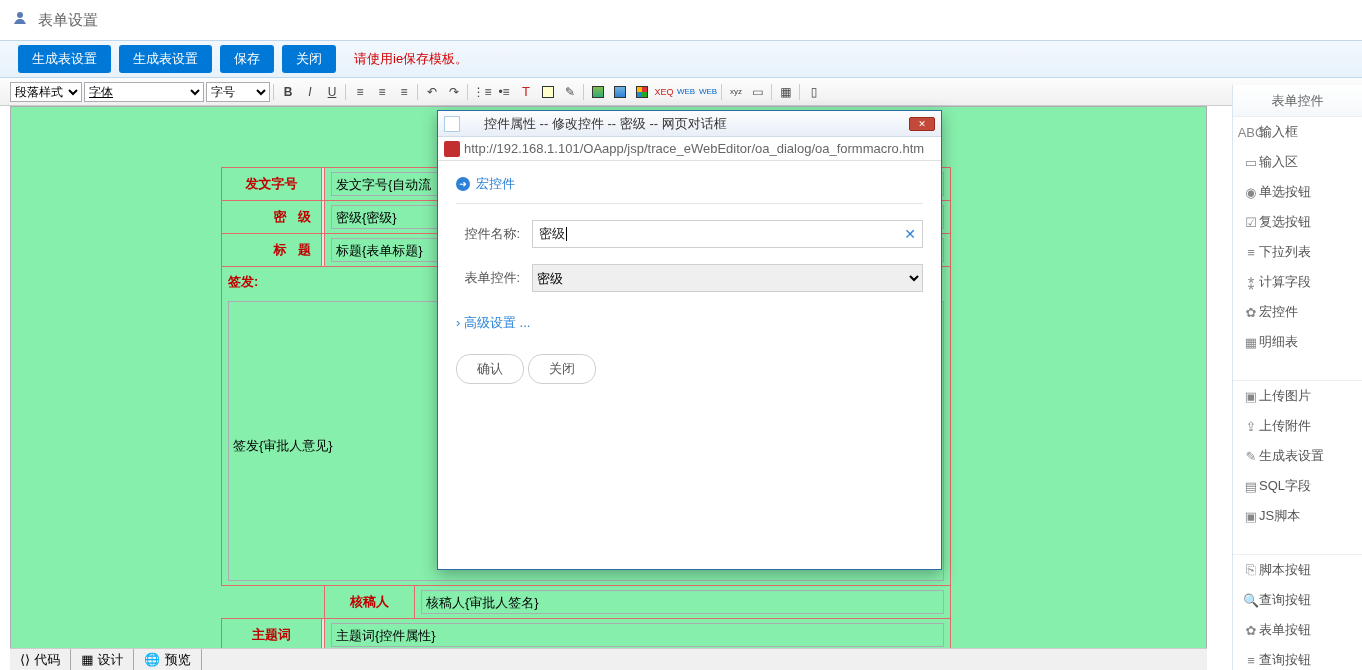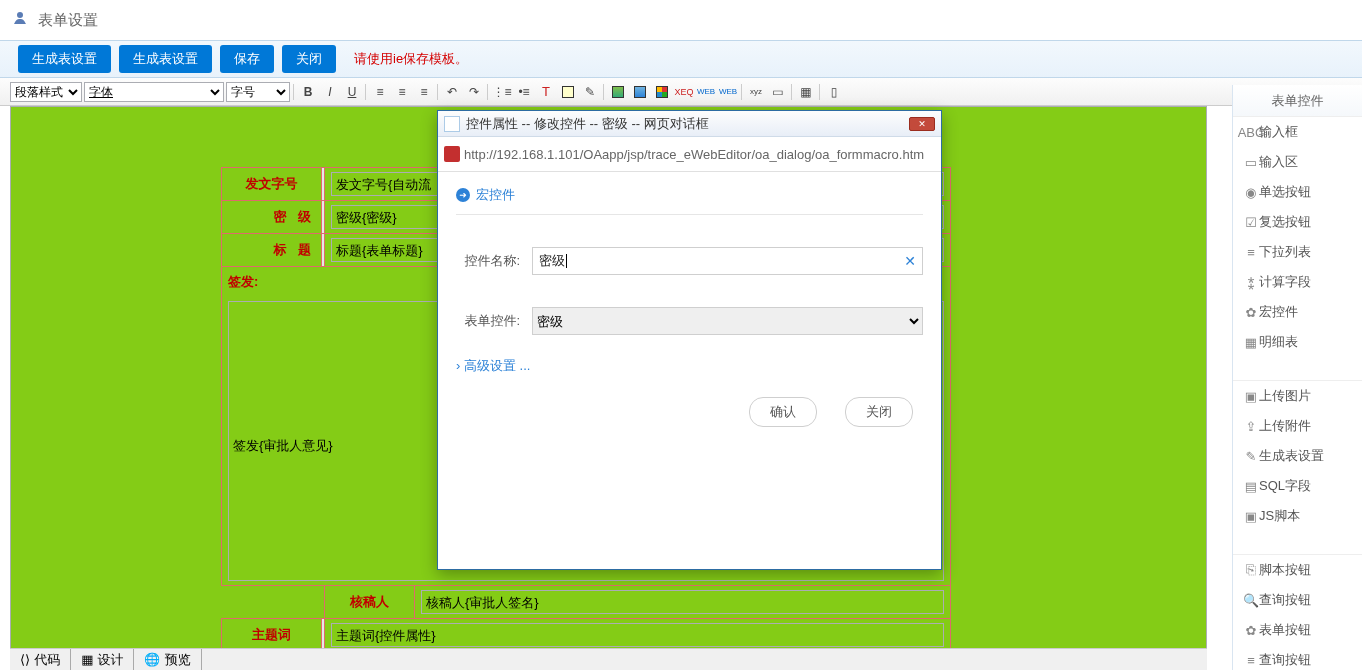--- a/index.html
+++ b/index.html
@@ -8,26 +8,26 @@
 .header { height: 40px; display: flex; align-items: center; padding: 0 10px; background: #fff; }
 .header-icon { width: 20px; height: 20px; margin-right: 8px; }
 .header-title { color: #666; font-size: 15px; }
 
 .toolbar-main { height: 38px; background: linear-gradient(#f2f8fd, #e8f2fb); border-top: 1px solid #c0d7ea; border-bottom: 1px solid #c0d7ea; display: flex; align-items: center; padding: 0 18px; gap: 8px; }
 .btn-primary { background: #0078d7; color: #fff; border: none; padding: 5px 14px; border-radius: 3px; cursor: pointer; font-size: 13px; }
 .warn-text { color: #d40000; margin-left: 10px; }
 
 .toolbar-editor { height: 28px; background: linear-gradient(#fdfdfd, #f0f0f0); border-bottom: 1px solid #ccc; display: flex; align-items: center; padding: 2px 10px; gap: 2px; }
 .toolbar-editor select { border: 1px solid #abadb3; height: 20px; font-size: 12px; background: #fff; }
-.tb-sel1 { width: 72px; } .tb-sel2 { width: 140px; text-decoration: underline; } .tb-sel3 { width: 64px; }
+.tb-sel1 { width: 72px; } .tb-sel2 { width: 120px; text-decoration: underline; } .tb-sel3 { width: 64px; }
 .tb-sep { width: 4px; height: 16px; background-image: linear-gradient(90deg, transparent 1px, #ccc 1px, #ccc 2px, transparent 2px); }
 .tb-btn { width: 20px; height: 18px; display: inline-flex; align-items: center; justify-content: center; cursor: pointer; font-size: 12px; color: #444; border: 1px solid transparent; }
 .colorsq { width: 12px; height: 12px; border: 1px solid #333; display: inline-block; }
 
-.editor-body { position: absolute; top: 106px; left: 10px; right: 155px; bottom: 20px; border: 1px solid #abadb3; background: #84cc16; overflow: auto; }
+.editor-body { position: absolute; top: 106px; left: 10px; right: 155px; bottom: 20px; border: 1px solid #abadb3; background: #86efac; overflow: auto; }
 .editor-inner { padding: 60px 210px 30px 210px; }
 
 .form-table { border-collapse: collapse; width: 730px; }
 .form-table td { border: 1px solid #df6b6b; padding: 4px 6px; font-size: 13px; vertical-align: middle; height: 30px; }
 .form-table .lbl { color: #c00000; font-weight: bold; text-align: right; width: 100px; letter-spacing: 4px; }
 .form-table .lbl-noletterspace { color: #c00000; font-weight: bold; text-align: center; width: 100px; }
 .field-box { border: 1px solid #abadb3; padding: 4px; display: block; height: 24px; line-height: 16px; font-size: 13px; }
 .field-box-large { border: 1px solid #abadb3; padding: 4px; display: block; height: 280px; font-size: 13px; line-height: 280px; }
 .signoff-row td { color: #c00000; font-weight: bold; padding: 4px 6px; }
 .sp-handle { width: 3px; background: #e8e8e8; border-left: 1px solid #aaa; border-right: 1px solid #aaa; padding: 0 !important; }
@@ -35,35 +35,35 @@
 .bottom-tabs { position: absolute; bottom: 0; left: 10px; right: 155px; height: 22px; display: flex; background: #f0f0f0; border-top: 1px solid #ccc; }
 .bottom-tab { padding: 2px 10px; border-right: 1px solid #aaa; font-size: 12px; display: flex; align-items: center; gap: 4px; cursor: pointer; }
 
 .side-panel { position: absolute; top: 85px; right: 0; width: 130px; bottom: 0; border-left: 1px solid #d9e5f1; background: #fff; overflow-y: auto; }
 .side-title { height: 32px; line-height: 32px; text-align: center; color: #666; border-bottom: 1px solid #eee; background: linear-gradient(#fff, #f5f8fb); }
 .side-item { height: 30px; display: flex; align-items: center; padding: 0 10px; gap: 0; cursor: pointer; color: #555; }
 .side-icon { width: 16px; height: 16px; display: inline-flex; align-items: center; justify-content: center; color: #888; font-size: 13px; }
 .side-divider { height: 24px; border-bottom: 1px solid #eee; }
 
 .dialog { position: absolute; top: 110px; left: 437px; width: 505px; height: 460px; background: #fff; border: 1px solid #2d6ca2; box-shadow: 0 5px 15px rgba(0,0,0,0.3); }
-.dialog-titlebar { height: 26px; background: linear-gradient(#fdfdfd, #e8eef7); border-bottom: 1px solid #cfdbe8; display: flex; align-items: center; padding: 0 6px; font-size: 12px; color: #333; }
+.dialog-titlebar { height: 26px; background: linear-gradient(#fdfdfd, #e8eef7); border-bottom: 1px solid #cfdbe8; display: flex; align-items: center; padding: 0 6px; font-size: 12px; color: #333; gap: 18px; }
 .dialog-titlebar .win-icon { width: 16px; height: 16px; margin-right: 6px; background: #fff; border: 1px solid #accbe7; }
 .dialog-close { margin-left: auto; width: 26px; height: 14px; background: #c34a3b; border: 1px solid #9a2c1e; color: #fff; display: flex; align-items: center; justify-content: center; font-size: 9px; border-radius: 2px; cursor: pointer; }
-.dialog-url { height: 35px; display: flex; align-items: center; padding: 0 6px; border-bottom: 1px solid #e0e0e0; gap: 4px; font-size: 12px; color: #666; }
+.dialog-url { height: 24px; display: flex; align-items: center; padding: 0 6px; border-bottom: 1px solid #e0e0e0; gap: 4px; font-size: 12px; color: #666; }
 .url-icon { width: 16px; height: 16px; background: #c32f2f; border-radius: 2px; display: inline-block; }
 .dialog-body { padding: 14px 18px; }
 .dialog-section-head { color: #2d82d7; font-size: 14px; display: flex; align-items: center; gap: 6px; border-bottom: 1px solid #e6e6e6; padding-bottom: 10px; }
 .arrow-circ { width: 14px; height: 14px; border-radius: 50%; background: #2d82d7; color: #fff; display: inline-flex; align-items: center; justify-content: center; font-size: 9px; }
-.dialog-row { display: flex; align-items: center; gap: 12px; margin-top: 32px; }
+.dialog-row { display: flex; align-items: center; gap: 12px; margin-top: 16px; }
 .dialog-row label { width: 64px; color: #555; text-align: right; }
 .input-wrap { flex: 1; height: 28px; border: 1px solid #cfcfcf; display: flex; align-items: center; padding: 0 6px; color: #222; }
 .input-wrap .clear-x { margin-left: auto; color: #2d82d7; cursor: pointer; font-size: 14px; }
 .dialog-select { flex: 1; height: 28px; border: 1px solid #cfcfcf; }
 .adv-link { color: #2d82d7; margin-top: 22px; cursor: pointer; display: inline-block; }
-.dialog-btns { margin-top: 22px; display: flex; gap: 28px; justify-content: flex-end; padding-right: 10px; }
+.dialog-btns { margin-top: 22px; display: flex; gap: 4px; padding-right: 10px; }
 .dialog-btn { padding: 5px 20px; border: 1px solid #cfcfcf; border-radius: 14px; background: #fff; cursor: pointer; color: #555; }
 </style>
 </head>
 <body>
 
 <div class="header">
   <span class="header-icon">
     <svg viewBox="0 0 20 20">
         <path fill="#5a7cb5" d="M4 14c2-4 3-5 6-5s4 1 6 5H4zm6-6a3 3 0 100-6 3 3 0 000 6z"></path>
       </svg>

